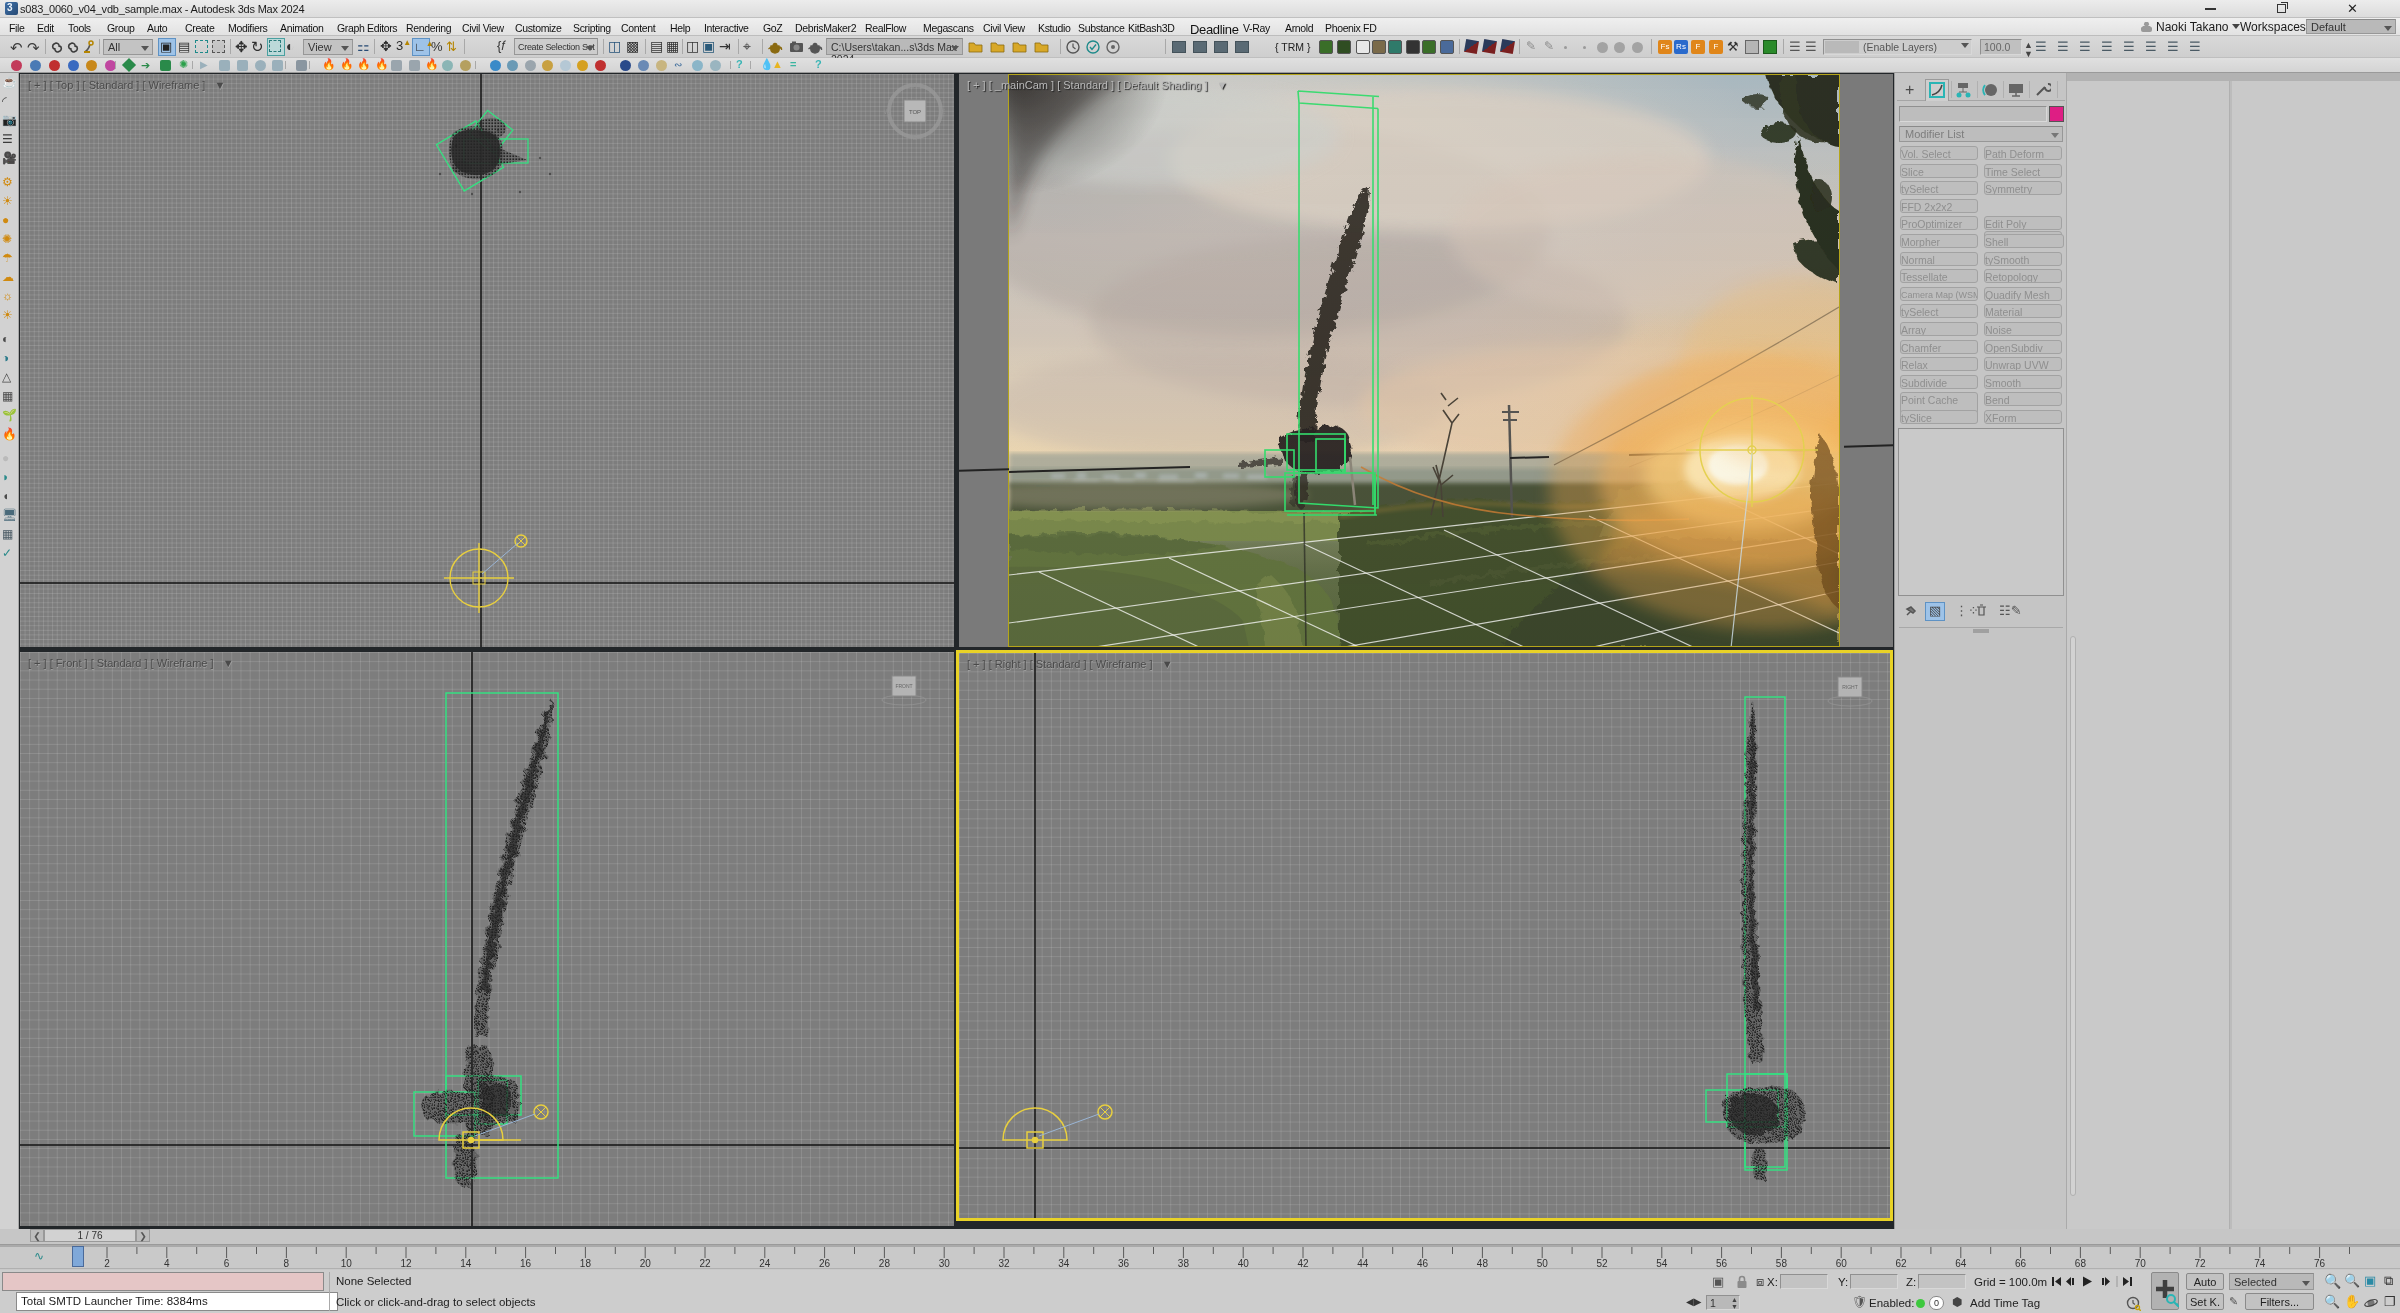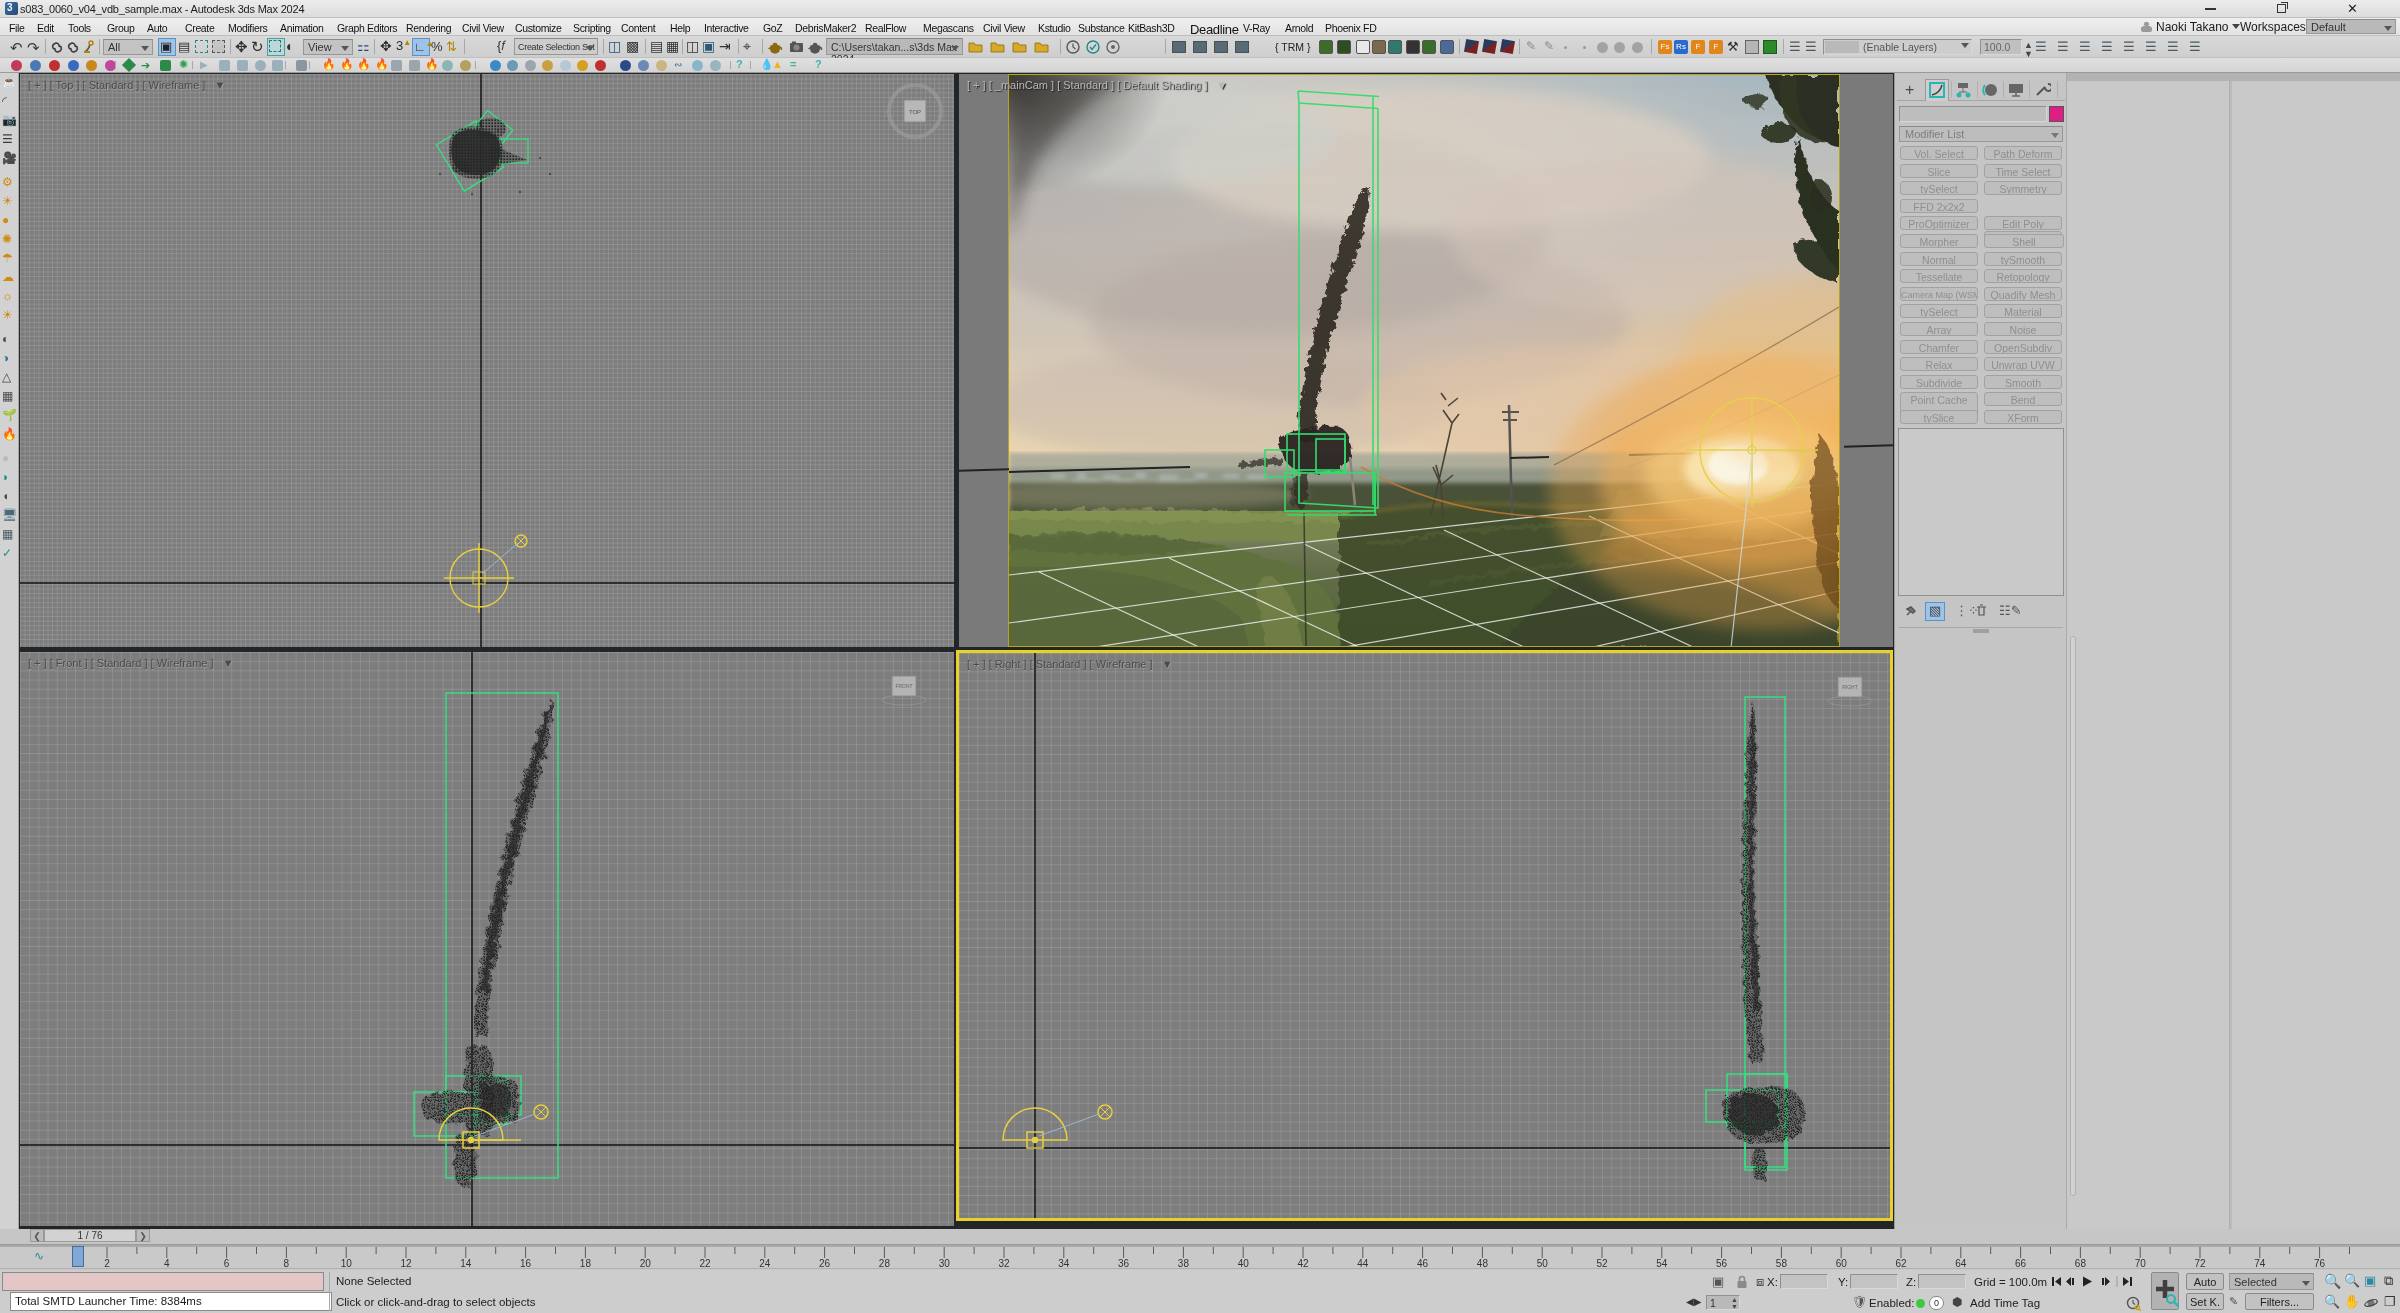--- a/index.html
+++ b/index.html
@@ -8,21 +8,21 @@
 .ico{position:absolute;font-size:13px;line-height:1;}
 .vp{position:absolute;background:#7d7d7d;
  background-image:
   linear-gradient(rgba(255,255,255,0.13) 1px,transparent 1px),
   linear-gradient(90deg,rgba(255,255,255,0.13) 1px,transparent 1px);
  background-size:9.2px 9.2px;}
 .vplabel{position:absolute;left:8px;top:5px;font-size:11px;color:#4a4a4a;text-shadow:0.5px 0.5px 0 rgba(255,255,255,0.25);white-space:nowrap;}
 .sep{position:absolute;width:1px;background:#a8a8a8;top:3px;bottom:3px;}
 .dd{position:absolute;background:#c3c3c3;border:1px solid #979797;border-top-color:#8a8a8a;font-size:11px;color:#333;}
 .dd .ar{position:absolute;right:3px;top:45%;width:0;height:0;border-left:4px solid transparent;border-right:4px solid transparent;border-top:5px solid #555;}
-.mbtn{position:absolute;background:#bebebe;border:1px solid #a2a2a2;border-radius:3px;font-size:10.5px;color:#8f8f8f;text-align:center;overflow:hidden;white-space:nowrap;}
+.mbtn{position:absolute;background:#bebebe;border:1px solid #a2a2a2;border-radius:3px;font-size:10.5px;color:#8f8f8f;text-align:left;overflow:hidden;white-space:nowrap;}
 .fld{position:absolute;background:#c0c0c0;border:1px solid #909090;border-right-color:#d8d8d8;border-bottom-color:#d8d8d8;}
 </style></head>
 <body>
 
 <div class="abs" style="left:0;top:0;width:2400px;height:18px;background:linear-gradient(#ececec,#dcdcdc);border-bottom:1px solid #c0c0c0;">
  <div class="abs" style="left:5px;top:2px;width:13px;height:13px;background:linear-gradient(135deg,#3d6fa8,#274a74);border-radius:2px;"></div>
  <div class="abs" style="left:7px;top:2px;font-size:10px;font-weight:bold;color:#eaf2fa;">3</div>
  <div class="abs" style="left:20px;top:3px;font-size:11px;letter-spacing:-0.2px;color:#1c1c1c;">s083_0060_v04_vdb_sample.max - Autodesk 3ds Max 2024</div>
  <div class="abs" style="left:2205px;top:8px;width:11px;height:2px;background:#333;"></div>
  <div class="abs" style="left:2277px;top:4px;width:9px;height:9px;border:1.5px solid #333;"></div>
@@ -759,21 +759,21 @@
       <text x="2200.0" y="22" font-size="10" fill="#333" text-anchor="middle" font-family="Liberation Sans">72</text>
       <text x="2259.8" y="22" font-size="10" fill="#333" text-anchor="middle" font-family="Liberation Sans">74</text>
       <text x="2319.6" y="22" font-size="10" fill="#333" text-anchor="middle" font-family="Liberation Sans">76</text>
 </svg>
 <span class="ico" style="left:34px;top:5px;font-size:12px;color:#2a8a8a;">∿</span>
 <div class="abs" style="left:72px;top:1px;width:12px;height:21px;background:#7fa8d9;border:1px solid #4a6a9a;"></div>
 </div>
 <div class="abs" style="left:0;top:1270px;width:2400px;height:43px;background:#cdcdcd;">
 
  <div class="abs" style="left:2px;top:2px;width:322px;height:19px;background:#e5c6c6;border:1px solid #8a8a8a;"></div>
- <div class="abs" style="left:10px;top:22px;width:322px;height:19px;background:#ffffff;border:1px solid #8a8a8a;font-size:11.5px;color:#1a1a1a;padding:2px 4px;">Total SMTD Launcher Time: 8384ms</div>
+ <div class="abs" style="left:16px;top:22px;width:322px;height:19px;background:#ffffff;border:1px solid #8a8a8a;font-size:11.5px;color:#1a1a1a;padding:2px 4px;">Total SMTD Launcher Time: 8384ms</div>
  <div class="abs" style="left:329px;top:2px;width:1px;height:39px;background:#aaa;"></div>
  <div class="abs" style="left:336px;top:5px;font-size:11.5px;color:#222;">None Selected</div>
  <div class="abs" style="left:336px;top:26px;font-size:11.5px;color:#222;">Click or click-and-drag to select objects</div>
  <span class="ico" style="left:1712px;top:5px;font-size:13px;color:#555;">▣</span>
  <svg class="abs" style="left:1736px;top:5px;" width="12" height="14" viewBox="0 0 12 14">
       <rect x="1.5" y="6" width="9" height="7" rx="1" fill="#8a8a8a"></rect>
       <path d="M3.5 6 V4 a2.5 2.5 0 0 1 5 0 V6" stroke="#8a8a8a" stroke-width="1.6" fill="none"></path>
     </svg>
  <span class="ico" style="left:1756px;top:5px;font-size:13px;color:#333;">⧈</span>
  <div class="abs" style="left:1767px;top:6px;font-size:11.5px;color:#222;">X:</div>

